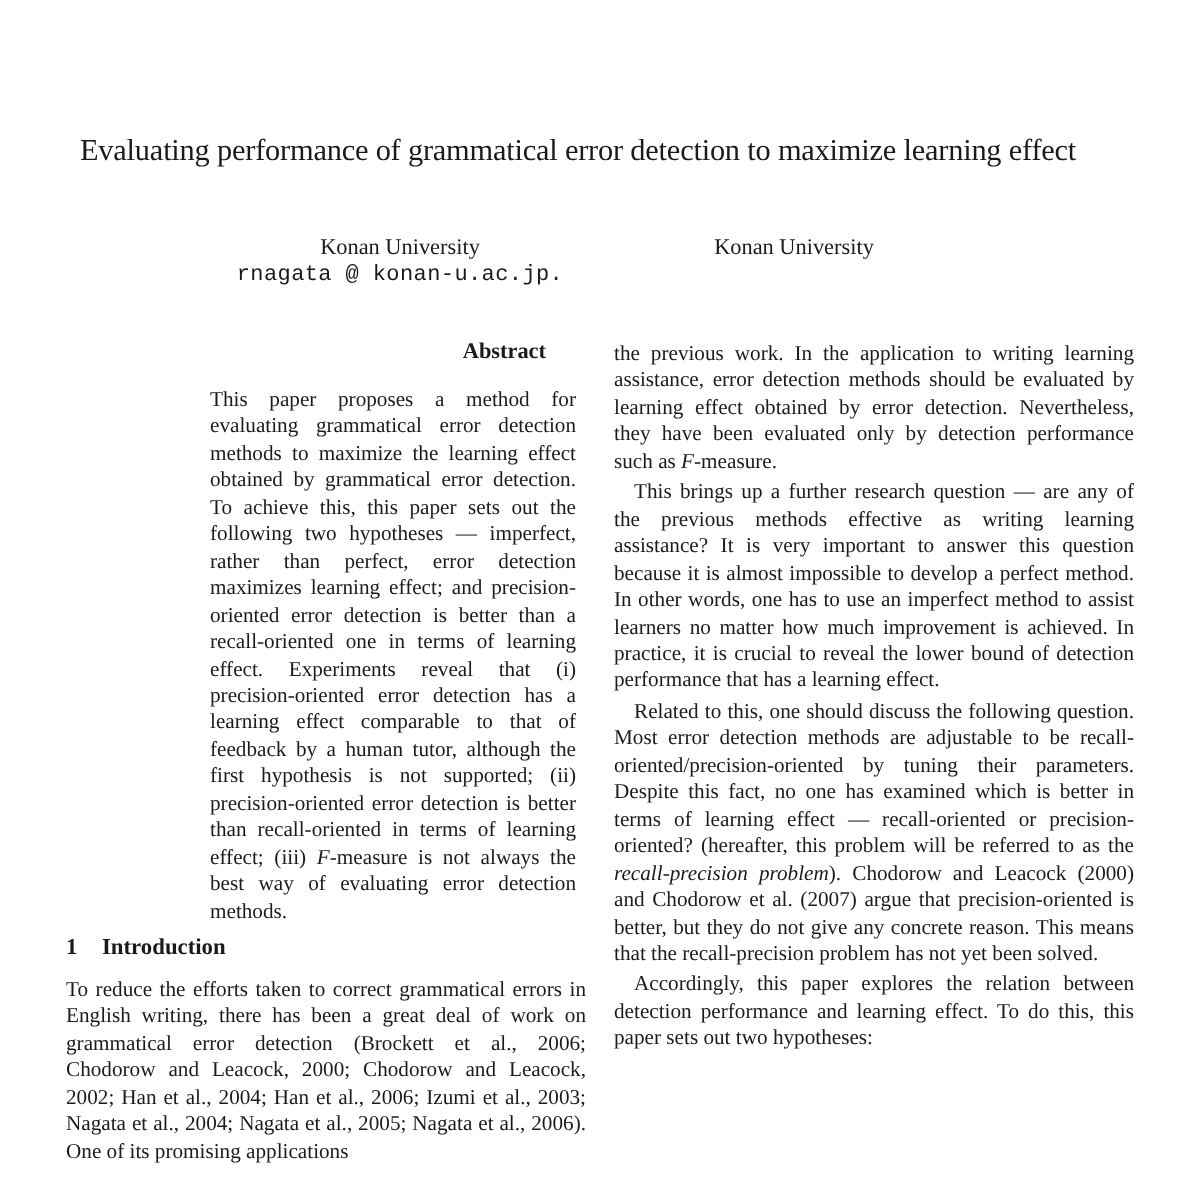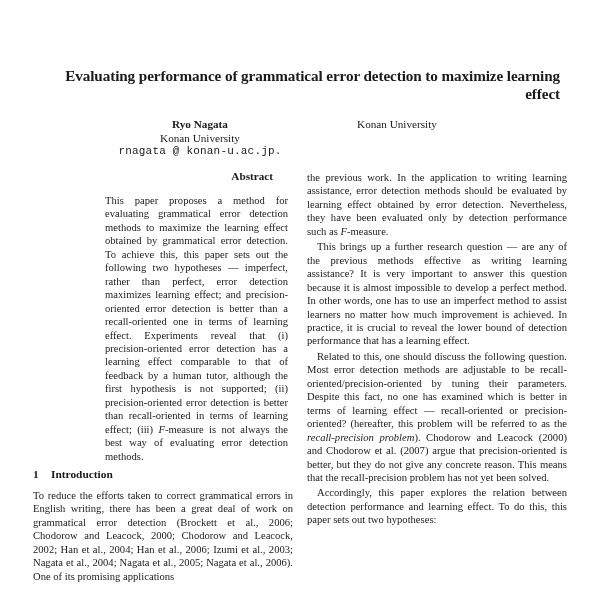--- a/index.html
+++ b/index.html
@@ -3,21 +3,21 @@
 <meta charset="utf-8">
 <style>
   html, body { margin: 0; padding: 0; background: #ffffff; }
   body {
     width: 600px; height: 600px; overflow: hidden; position: relative;
     font-family: "Liberation Serif", "DejaVu Serif", serif;
     color: #1a1a1a;
   }
   .title {
     position: absolute; left: 40px; width: 520px; top: 67px;
-    text-align: right; font-weight: bold; font-size: 15.2px; line-height: 17.5px;
+    text-align: left; font-weight: normal; font-size: 15.2px; line-height: 17.5px;
     letter-spacing: -0.1px;
   }
   .author {
     position: absolute; top: 118px; text-align: center;
     font-size: 11.2px; line-height: 13.6px;
   }
   .author .name { font-weight: bold; }
   .author.a1 { left: 100px; width: 200px; }
   .author.a2 { left: 297px; width: 200px; }
   .email {
@@ -43,21 +43,20 @@
   .right-col p + p { text-indent: 10px; margin-top: 2px; }
   .col p { margin: 0; }
   .it { font-style: italic; }
 </style>
 </head>
 <body>
 
 <div class="title">Evaluating performance of grammatical error detection to maximize learning effect</div>
 
 <div class="author a1">
-  <div class="name">Ryo Nagata</div>
   <div>Konan University</div>
   <div class="email">rnagata @ konan-u.ac.jp.</div>
 </div>
 
 <div class="author a2">
   <div>Konan University</div>
 </div>
 
 <div class="abstract-head">Abstract</div>
 

